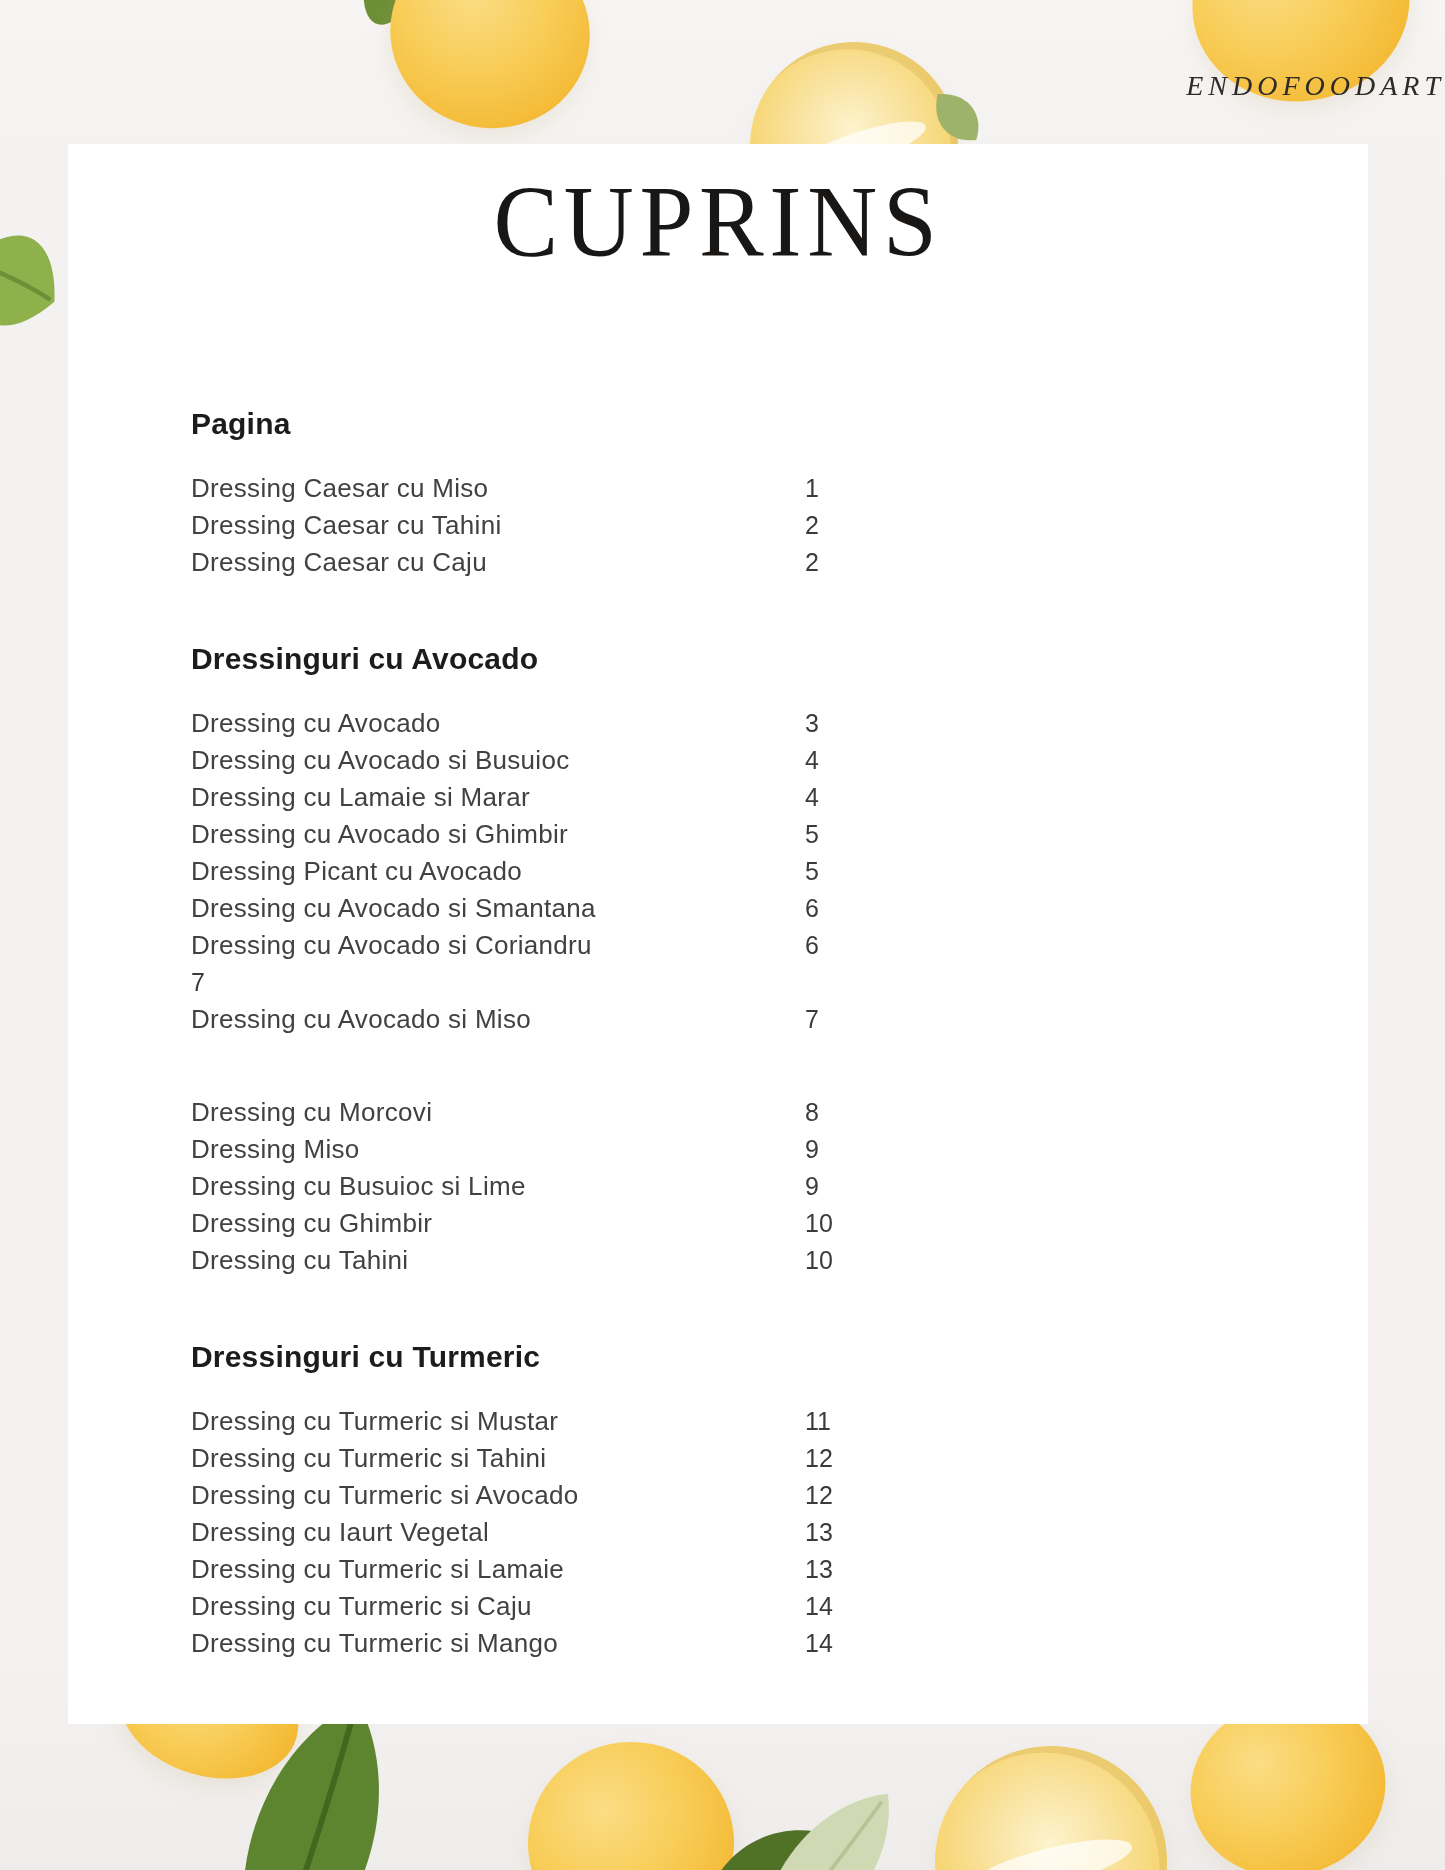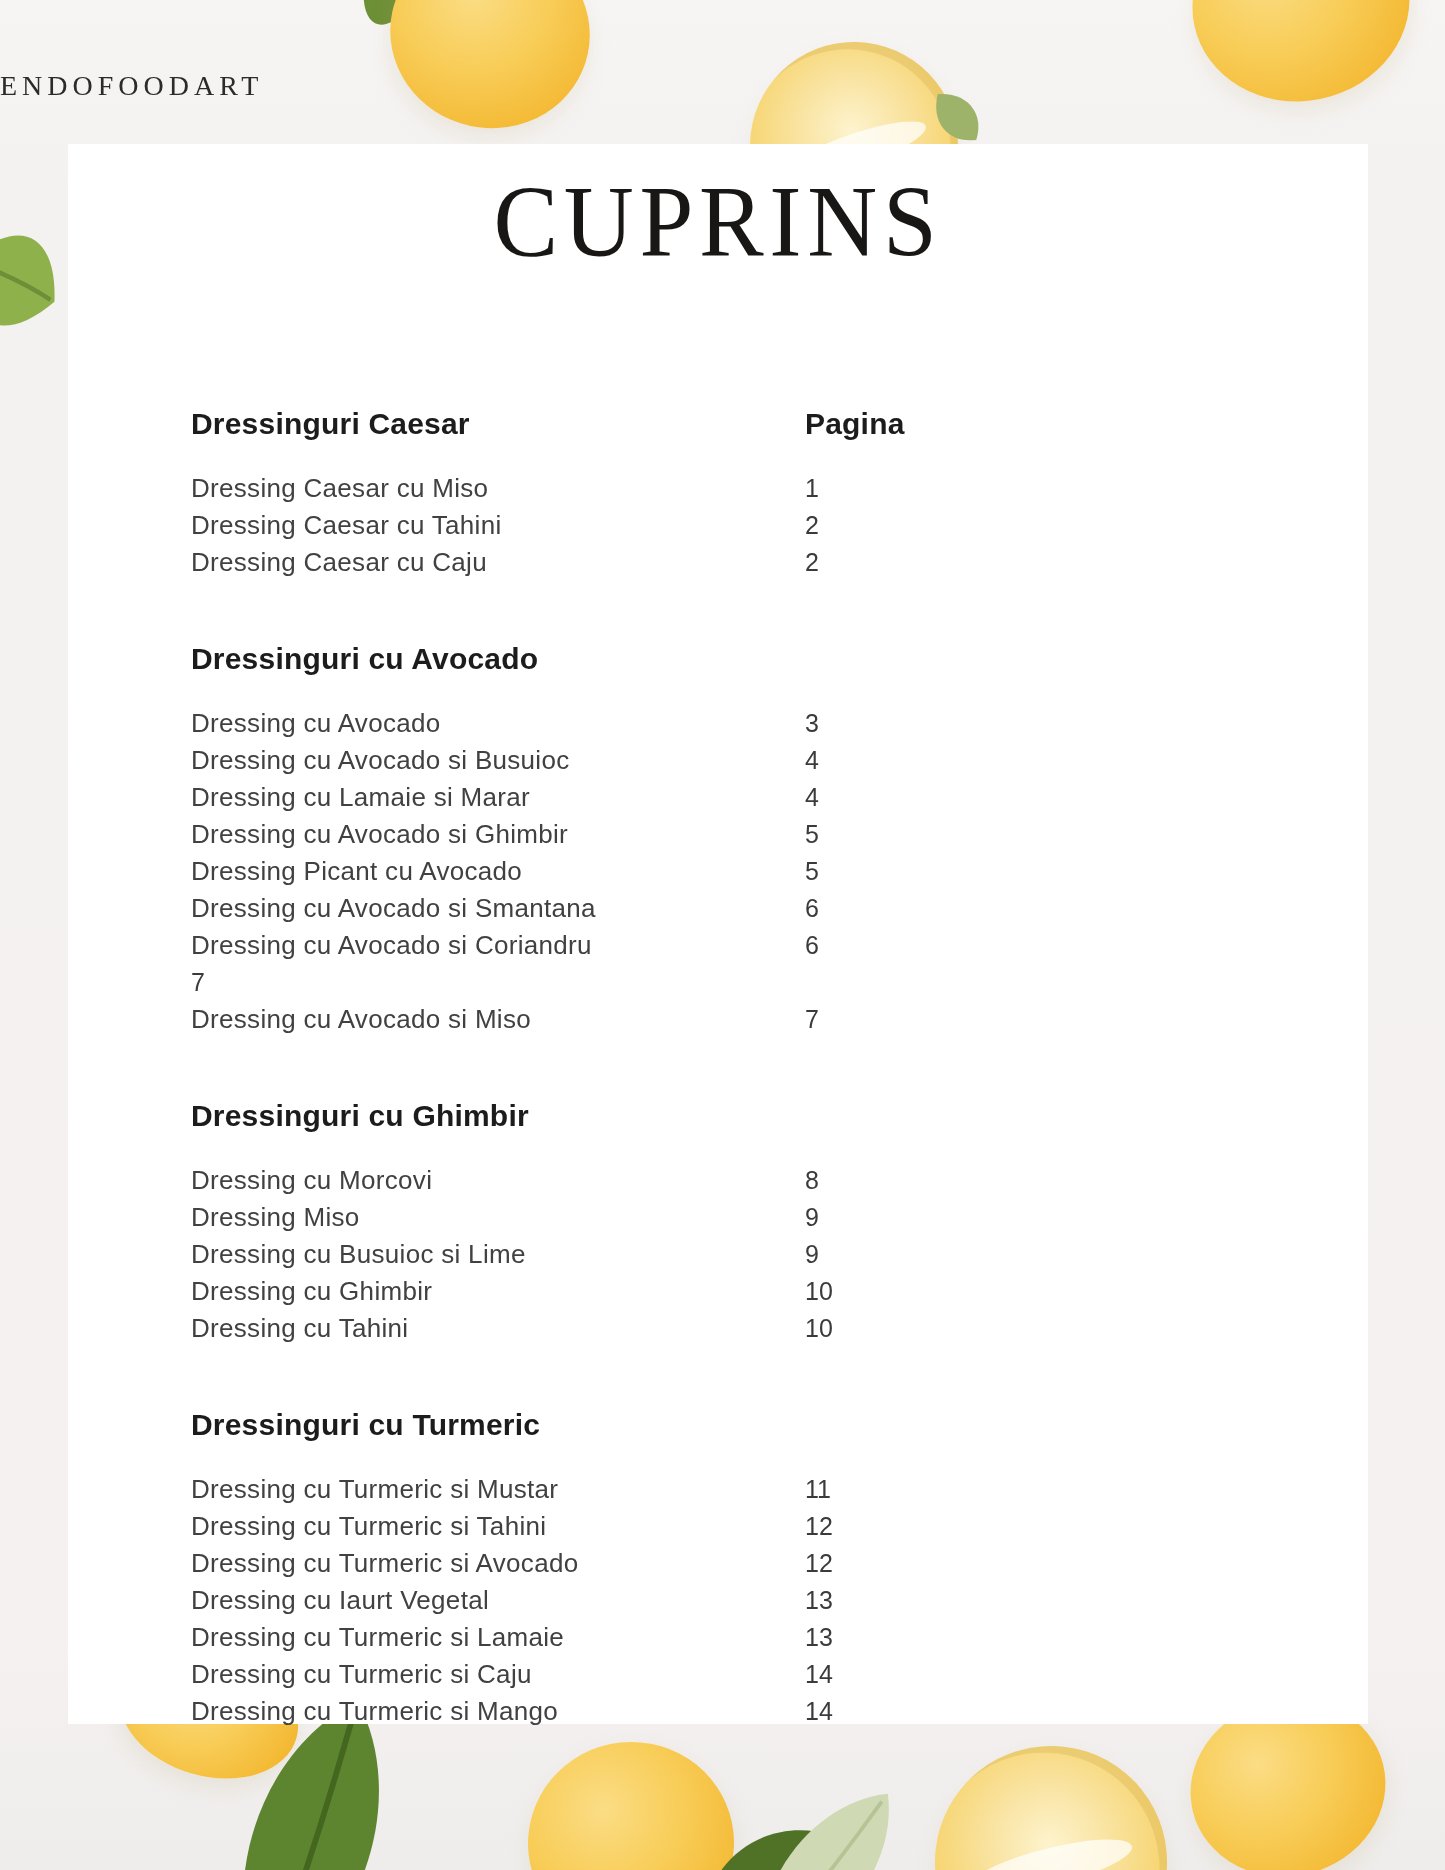--- a/index.html
+++ b/index.html
@@ -50,25 +50,26 @@
   .lemon-bottom-center { left: 528px;  top: 1742px; width: 206px; height: 202px; transform: rotate(-6deg); }
   .leaf-bc-dark        { left: 700px;  top: 1798px; width: 132px; height: 168px; transform: rotate(55deg); }
   .leaf-bc-pale        { left: 760px;  top: 1768px; width: 128px; height: 215px; transform: rotate(38deg); }
   .lemon-half-bottom   { left: 935px;  top: 1746px; width: 232px; height: 232px; transform: rotate(-5deg); }
   .lemon-bottom-right  { left: 1190px; top: 1700px; width: 196px; height: 176px; transform: rotate(-14deg); }
 
   
   .brand {
     position: absolute; z-index: 3;
     left: 0; top: 70px; width: 100%;
-    text-align: left;
+    text-align: right;
     font-family: "Liberation Serif", serif;
     font-size: 28px; font-weight: 400;
     letter-spacing: 5px;
     color: #2d2a27;
+    font-style: italic;
   }
 
   
   .card {
     position: absolute; z-index: 2;
     left: 68px; top: 144px;
     width: 1300px; height: 1580px;
     background: #ffffff;
   }
   .title {
@@ -164,21 +165,20 @@
 
   <div class="brand">ENDOFOODART</div>
 
   <main class="card">
     <h1 class="title">CUPRINS</h1>
 
     <div class="toc">
 
       <section>
         <div class="row">
-          <h2>Dressinguri Caesar</h2>
           <h2>Pagina</h2>
         </div>
         <div class="row item">
           <span class="label">Dressing Caesar cu Miso</span>
           <span class="pagenum">1</span>
         </div>
         <div class="row item">
           <span class="label">Dressing Caesar cu Tahini</span>
           <span class="pagenum">2</span>
         </div>
@@ -223,23 +223,20 @@
         <div class="row item">
           <span class="pagenum">7</span>
         </div>
         <div class="row item">
           <span class="label">Dressing cu Avocado si Miso</span>
           <span class="pagenum">7</span>
         </div>
       </section>
 
       <section>
-        <div class="row">
-          <h2>Dressinguri cu Ghimbir</h2>
-        </div>
         <div class="row item">
           <span class="label">Dressing cu Morcovi</span>
           <span class="pagenum">8</span>
         </div>
         <div class="row item">
           <span class="label">Dressing Miso</span>
           <span class="pagenum">9</span>
         </div>
         <div class="row item">
           <span class="label">Dressing cu Busuioc si Lime</span>

